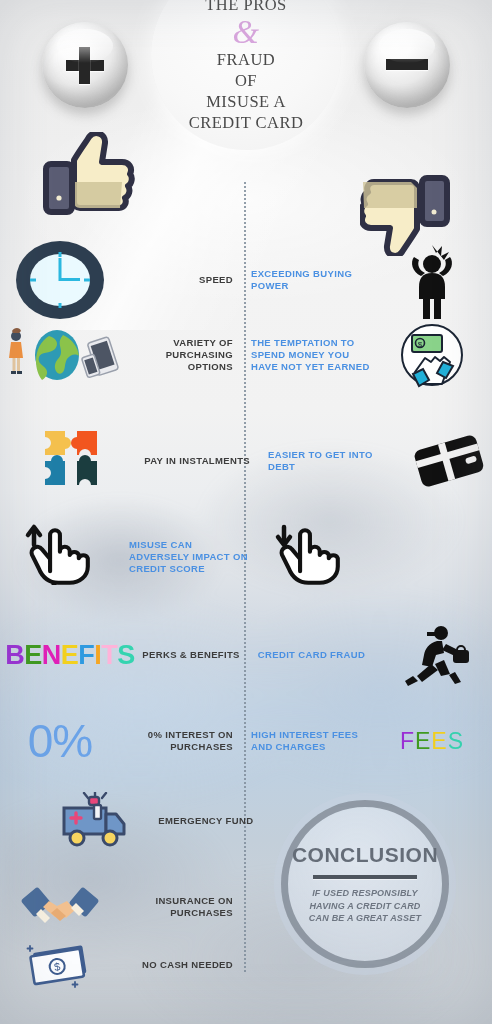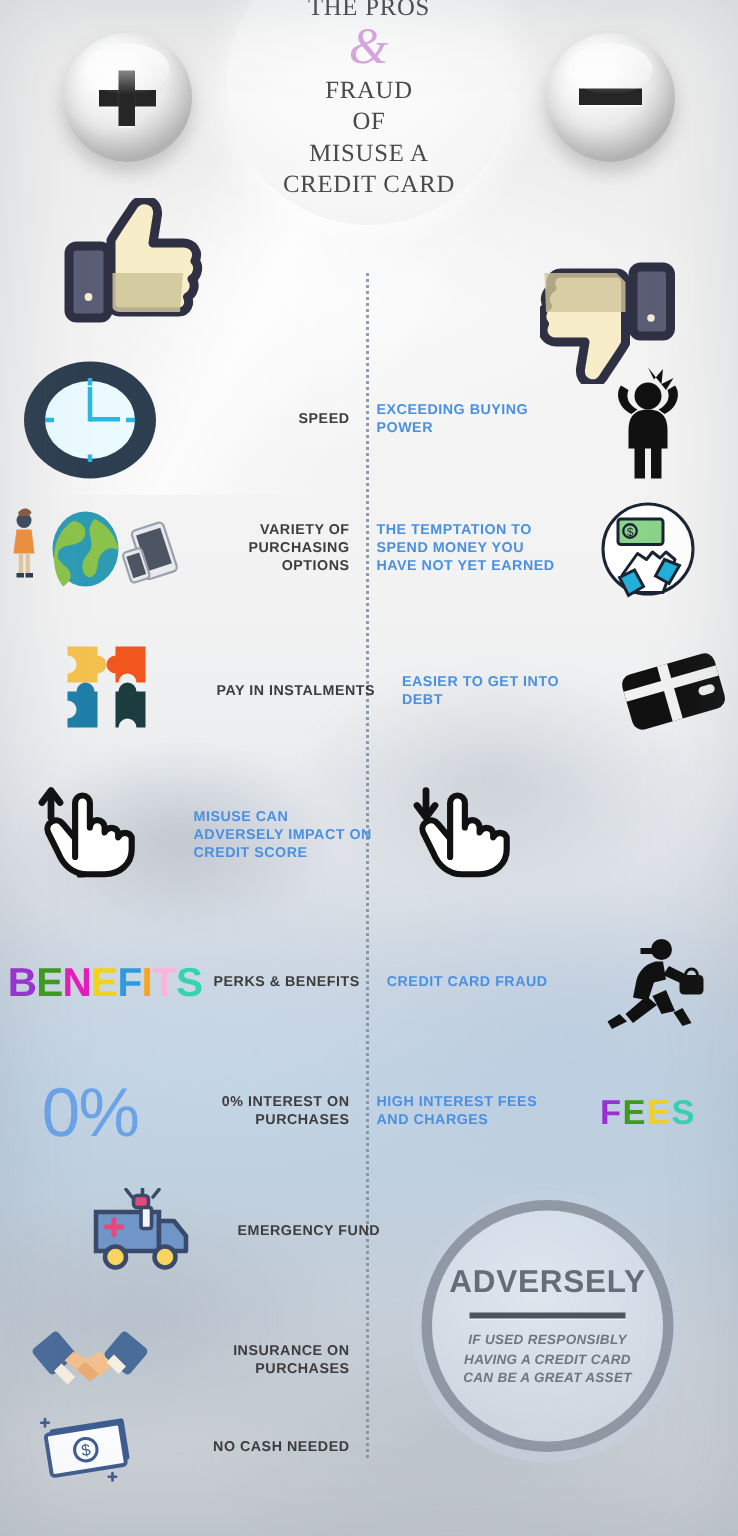--- a/index.html
+++ b/index.html
@@ -126,21 +126,21 @@
 
   
   .ico { display:block; }
 
   .benefits-word {
     font-family:"Liberation Sans", sans-serif;
     font-size:27px; font-weight:700; letter-spacing:-.5px;
   }
   .fees-word {
     font-family:"Liberation Sans", sans-serif;
-    font-size:23px; font-weight:700; letter-spacing:1px;
+    font-size:23px; font-weight:400; letter-spacing:1px;
   }
   .zero-word {
     font-family:"Liberation Sans", sans-serif;
     font-size:46px; font-weight:400; color:#6ba3e8; letter-spacing:-1px;
   }
 
   
   #conclusion {
     position:absolute; left:281px; top:800px; width:168px; height:168px;
     border-radius:50%;
@@ -237,21 +237,21 @@
         <circle cx="30" cy="24" r="9" fill="#111"></circle>
         <path d="M30 33 c-10 0 -13 6 -13 14 l0 12 l26 0 l0 -12 c0 -8 -3 -14 -13 -14z" fill="#111"></path>
         <path d="M19 36 C10 32 8 22 12 17 l5 3 c-2 5 0 10 6 13z" fill="#111"></path>
         <path d="M41 36 C50 32 52 22 48 17 l-5 3 c2 5 0 10 -6 13z" fill="#111"></path>
         <rect x="21" y="57" width="7" height="22" fill="#111"></rect>
         <rect x="32" y="57" width="7" height="22" fill="#111"></rect>
       </svg>
     </div>
   </div>
 
-  <div class="row" style="top:331px; height:70px;align-items:center;">
+  <div class="row" style="top:320px; height:70px;align-items:center;">
     <div class="cell-icon-l">
       <svg width="118" height="62" viewBox="0 0 118 62" class="ico">
 
         <circle cx="15" cy="12" r="5" fill="#3d4a5c"></circle>
         <path d="M11 7 c2 -4 8 -4 9 0 l-2 2 l-6 0z" fill="#8a5a3c"></path>
         <path d="M10 18 l10 0 l2 16 l-14 0z" fill="#f2913d"></path>
         <rect x="11.5" y="34" width="3" height="14" fill="#e8c9a0"></rect>
         <rect x="16" y="34" width="3" height="14" fill="#e8c9a0"></rect>
         <rect x="10" y="47" width="5" height="3" fill="#2b3a4a"></rect>
         <rect x="16" y="47" width="5" height="3" fill="#2b3a4a"></rect>
@@ -432,19 +432,19 @@
       </svg>
     </div>
     <div class="cell-txt-l">
       <span class="pro-label">NO CASH NEEDED</span>
     </div>
     <div class="cell-txt-r"></div>
     <div class="cell-icon-r"></div>
   </div>
 
   <div id="conclusion">
-    <div id="conclusion-title">ADVERSELY</div>
+    <div id="conclusion-title">CONCLUSION</div>
     <div id="conclusion-rule"></div>
     <div id="conclusion-body">IF USED RESPONSIBLY HAVING A CREDIT CARD CAN BE A GREAT ASSET</div>
   </div>
 
   <div id="vignette"></div>
 </div>
 
 </body></html>

